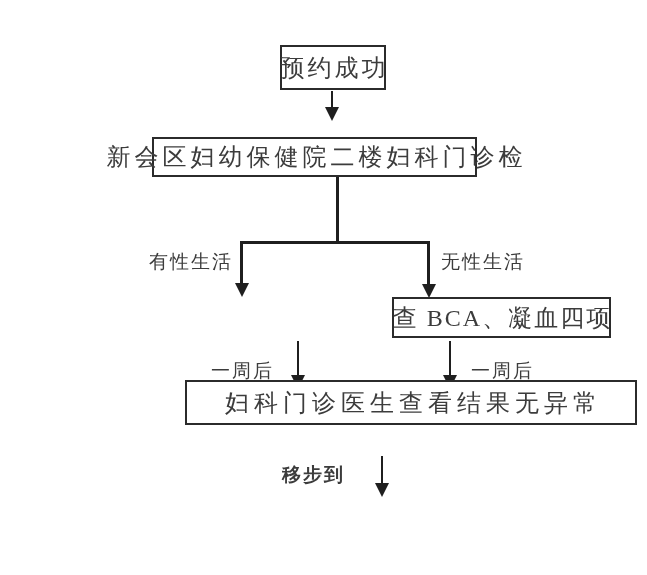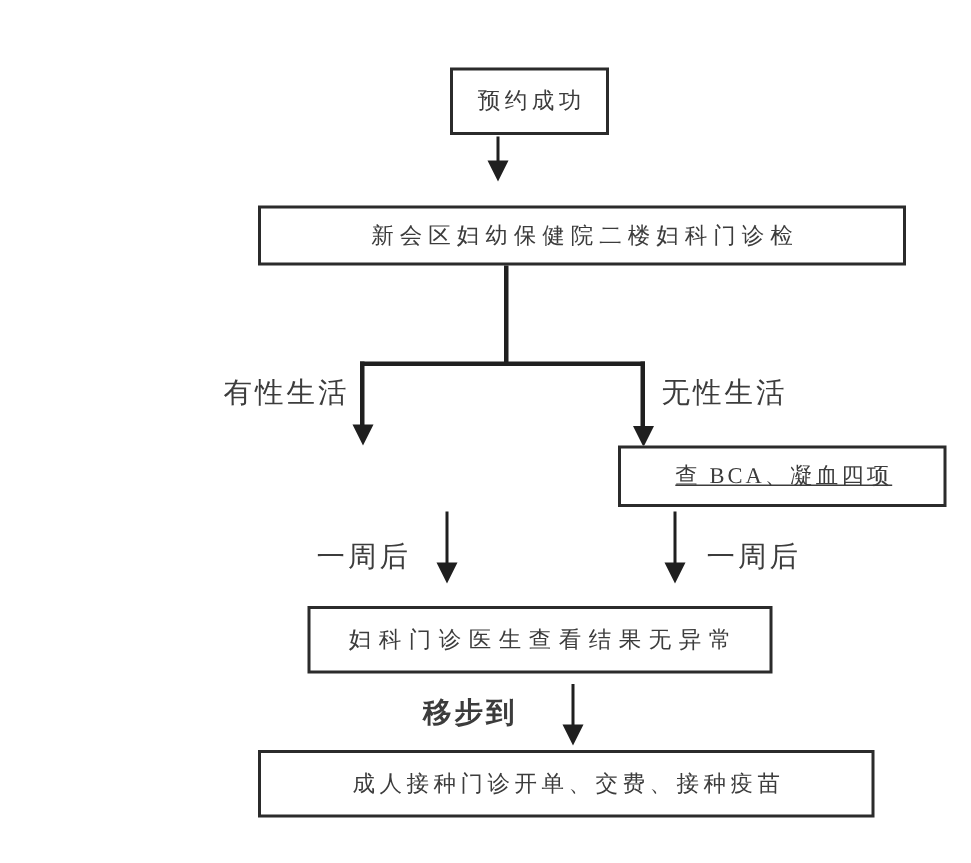--- a/index.html
+++ b/index.html
@@ -21,25 +21,24 @@
     overflow: hidden;
   }
   .node {
     position: absolute;
     border: 2px solid var(--border);
     background: var(--bg);
     color: var(--text);
     display: flex;
     align-items: center;
     justify-content: center;
-    font-size: 15px;
+    font-size: 24px;
     letter-spacing: 3px;
     white-space: nowrap;
     text-indent: 3px; 
-    margin-left: 20px;
   }
   .edge-label {
     position: absolute;
     color: var(--text);
     font-size: 19px;
     letter-spacing: 2px;
     white-space: nowrap;
   }
   .vline {
     position: absolute;
@@ -64,46 +63,45 @@
 </head>
 <body>
 
 <div class="canvas">
 
   <div class="node" style="left:280px; top:45px; width:106px; height:45px;">预约成功</div>
 
   <div class="vline" style="left:331px; top:91px; height:17px;"></div>
   <div class="ahead" style="left:325px; top:107px;"></div>
 
-  <div class="node" style="left:152px; top:137px; width:432px; height:40px; letter-spacing:4px; text-indent:4px;">新会区妇幼保健院二楼妇科门诊检</div>
+  <div class="node" style="left:152px; top:137px; width:325px; height:40px; letter-spacing:4px; text-indent:4px;">新会区妇幼保健院二楼妇科门诊检</div>
 
   <div class="vline thick" style="left:336px; top:177px; height:66px;"></div>
   <div class="hline" style="left:240px; top:241px; width:190px;"></div>
 
   <div class="vline thick" style="left:240px; top:241px; height:43px;"></div>
   <div class="ahead" style="left:235px; top:283px;"></div>
 
   <div class="vline thick" style="left:427px; top:241px; height:44px;"></div>
   <div class="ahead" style="left:422px; top:284px;"></div>
 
   <div class="edge-label" style="left:149px; top:249px;">有性生活</div>
   <div class="edge-label" style="left:441px; top:249px;">无性生活</div>
 
 
-  <div class="node" style="left:392px; top:297px; width:219px; height:41px; letter-spacing:2px; text-indent:2px;text-decoration:underline;">查 BCA、凝血四项</div>
+  <div class="node" style="left:392px; top:297px; width:219px; height:41px; letter-spacing:2px; text-indent:2px;">查 BCA、凝血四项</div>
 
   <div class="vline" style="left:297px; top:341px; height:35px;"></div>
   <div class="ahead" style="left:291px; top:375px;"></div>
   <div class="edge-label" style="left:211px; top:358px;">一周后</div>
 
   <div class="vline" style="left:449px; top:341px; height:35px;"></div>
   <div class="ahead" style="left:443px; top:375px;"></div>
   <div class="edge-label" style="left:471px; top:358px;">一周后</div>
 
-  <div class="node" style="left:185px; top:404px; width:310px; height:45px; letter-spacing:5px; text-indent:5px;">妇科门诊医生查看结果无异常</div>
+  <div class="node" style="left:185px; top:380px; width:452px; height:45px; letter-spacing:5px; text-indent:5px;">妇科门诊医生查看结果无异常</div>
 
   <div class="vline" style="left:381px; top:456px; height:28px;"></div>
   <div class="ahead" style="left:375px; top:483px;"></div>
   <div class="edge-label" style="left:282px; top:462px;font-weight:bold;">移步到</div>
 
-  <div class="node" style="left:152px; top:500px; width:411px; height:45px; letter-spacing:3px; text-indent:3px;">成人接种门诊开单、交费、接种疫苗</div>
 
 </div>
 
 </body></html>

